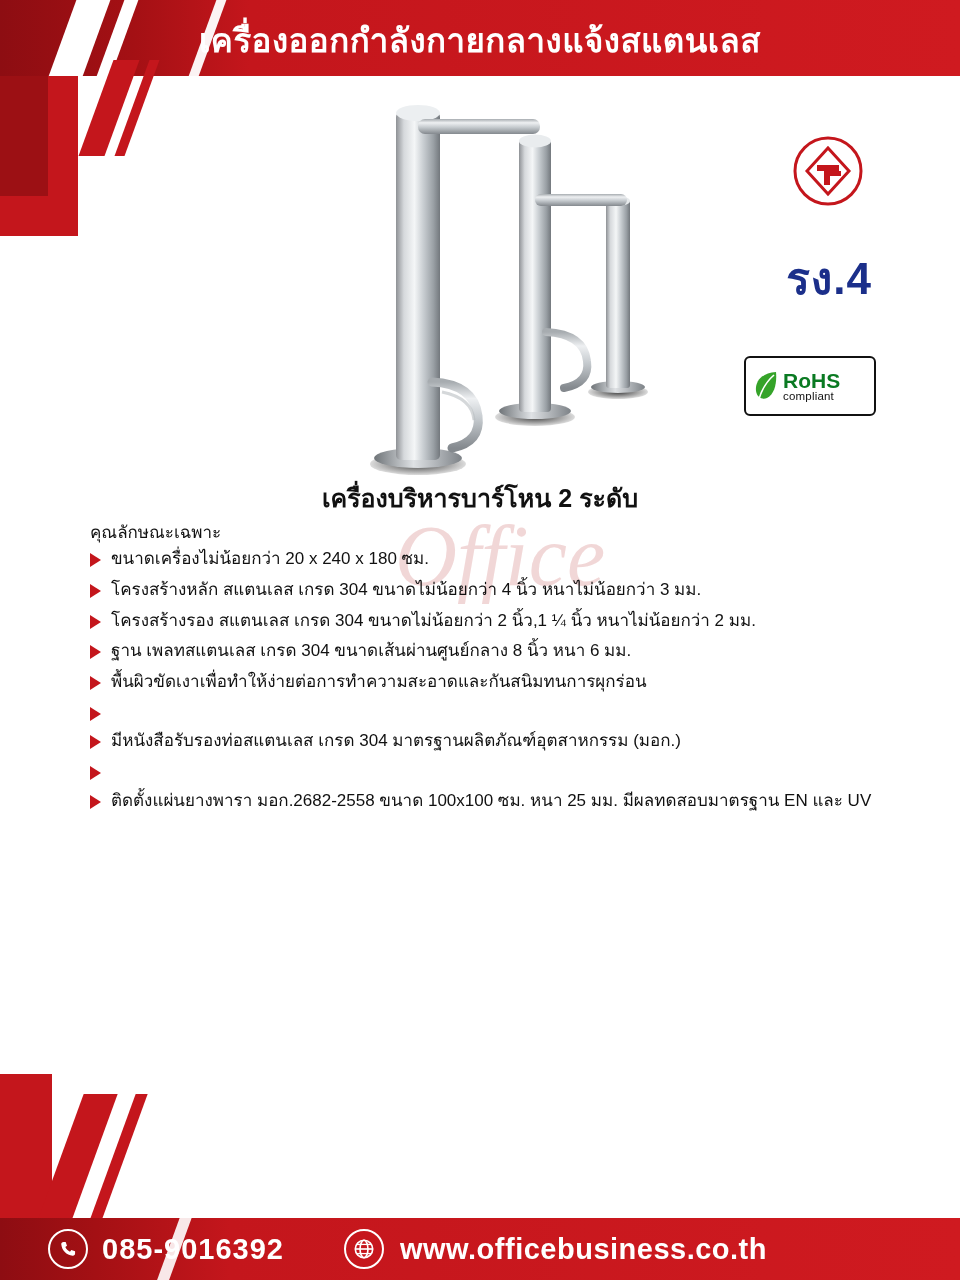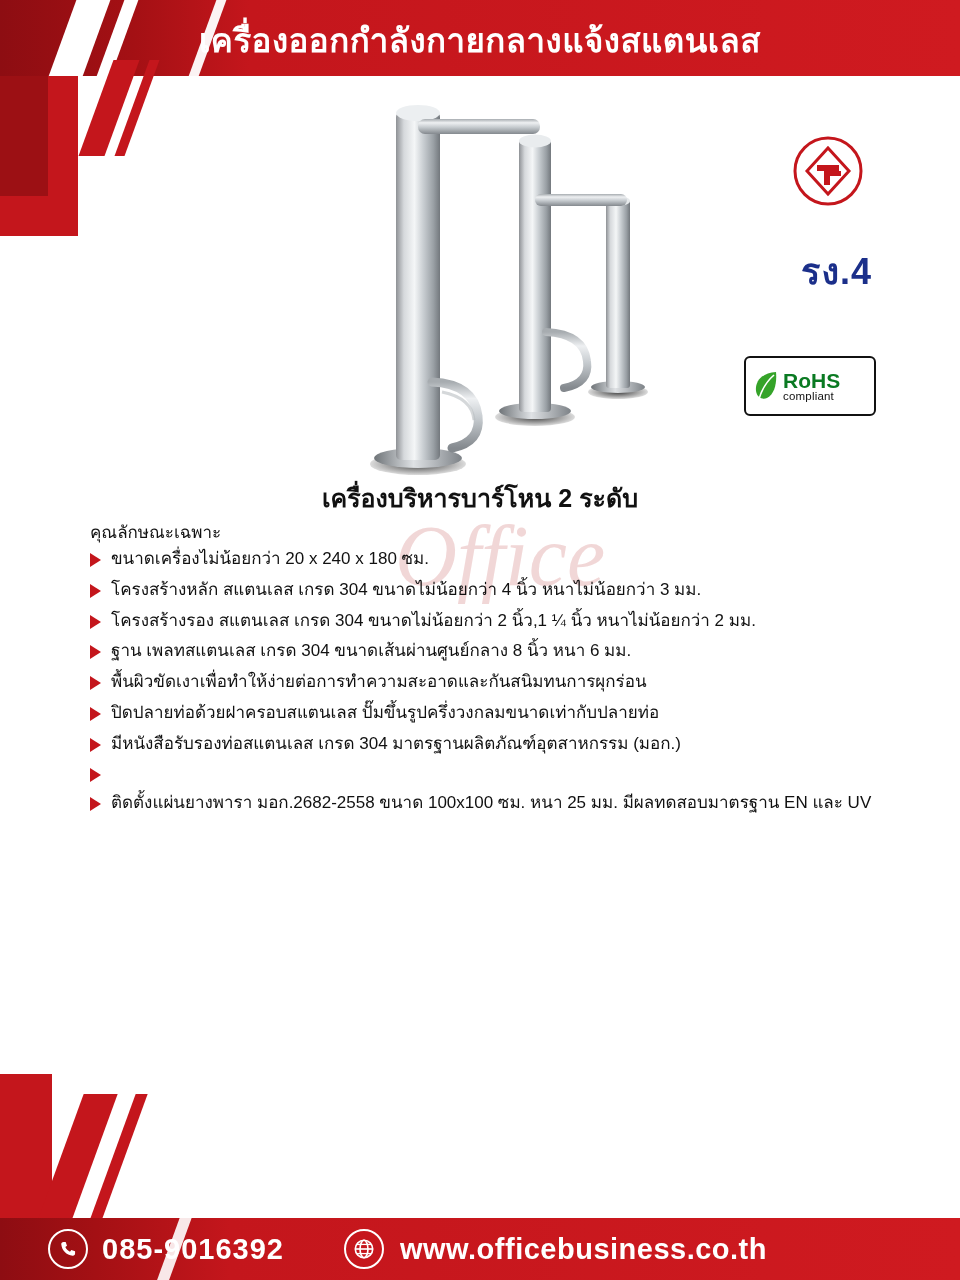--- a/index.html
+++ b/index.html
@@ -126,21 +126,21 @@
   
   .tis-logo {
     position: absolute;
     right: 96px; top: 135px;
     width: 72px; height: 72px;
     z-index: 4;
   }
   .rong-label {
     position: absolute;
     right: 88px; top: 243px;
-    font-size: 36px;
+    font-size: 44px;
     font-weight: bold;
     color: #1b2f8a;
     letter-spacing: 1px;
     z-index: 4;
   }
   .rohs {
     position: absolute;
     right: 84px; top: 356px;
     width: 128px; height: 56px;
     border: 2px solid #111;
@@ -413,21 +413,20 @@
   <div class="spec-item">
     <span class="spec-bullet"></span>
     <span class="spec-text">ฐาน เพลทสแตนเลส เกรด 304 ขนาดเส้นผ่านศูนย์กลาง 8 นิ้ว หนา 6 มม.</span>
   </div>
   <div class="spec-item">
     <span class="spec-bullet"></span>
     <span class="spec-text">พื้นผิวขัดเงาเพื่อทำให้ง่ายต่อการทำความสะอาดและกันสนิมทนการผุกร่อน</span>
   </div>
   <div class="spec-item">
     <span class="spec-bullet"></span>
-    <span class="spec-text">ปิดปลายท่อด้วยฝาครอบสแตนเลส ปั๊มขึ้นรูปครึ่งวงกลมขนาดเท่ากับปลายท่อ</span>
   </div>
   <div class="spec-item">
     <span class="spec-bullet"></span>
     <span class="spec-text">มีหนังสือรับรองท่อสแตนเลส เกรด 304 มาตรฐานผลิตภัณฑ์อุตสาหกรรม (มอก.)</span>
   </div>
   <div class="spec-item">
     <span class="spec-bullet"></span>
   </div>
   <div class="spec-item">
     <span class="spec-bullet"></span>

